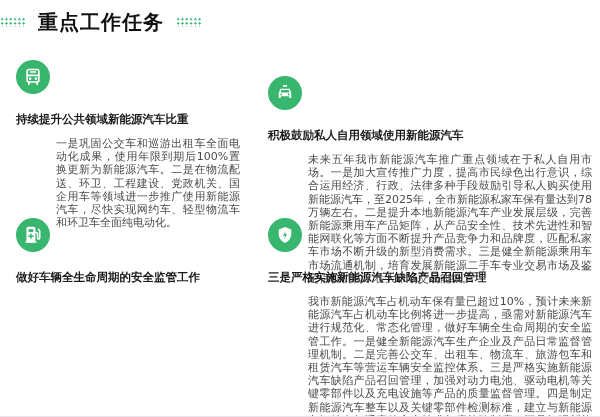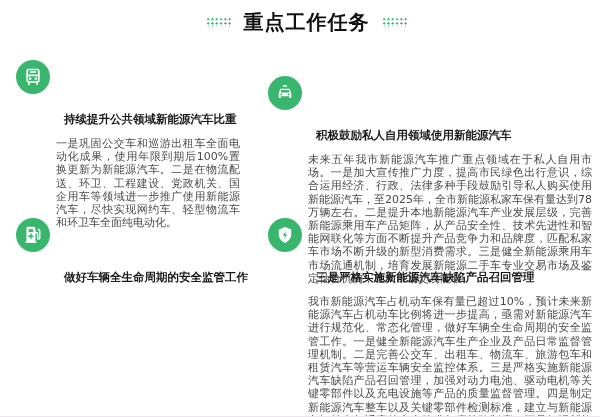--- a/index.html
+++ b/index.html
@@ -5,42 +5,41 @@
   * { margin: 0; padding: 0; box-sizing: border-box; }
   html, body {
     width: 600px; height: 417px; overflow: hidden;
     background: #ffffff;
     font-family: "DejaVu Sans", "Liberation Sans", sans-serif;
     color: #333;
   }
   .page { position: relative; width: 600px; height: 417px; }
   .header {
     position: absolute; top: 8px; left: 0; width: 600px; height: 28px;
-    display: flex; align-items: center; justify-content: center; gap: 12px; padding-left: 13px;
+    display: flex; align-items: center; justify-content: flex-start; gap: 12px;
   }
   .dots {
     width: 26px; height: 10px;
     background-image: radial-gradient(circle, #2fb36b 0.9px, transparent 1.1px);
     background-size: 4.3px 4.3px;
   }
   .title {
     font-size: 20px; font-weight: bold; color: #111; letter-spacing: 1px;
   }
   .card { position: absolute; }
   .icon-circle {
     width: 34px; height: 34px; border-radius: 50%;
     background: #38b66d;
     display: flex; align-items: center; justify-content: center;
   }
   .icon-circle svg { width: 20px; height: 20px; }
   .card-title {
     margin-top: 18px;
     font-size: 11.5px; font-weight: bold; color: #1a1a1a;
     white-space: nowrap;
-    margin-left: 48px;
   }
   .card-body {
     margin-top: 10px;
     font-size: 11px; line-height: 13.2px; color: #4a4a4a;
     text-align: justify;
     margin-left: 40px;
   }
   .c1 { left: 16px; top: 60px; width: 224px; }
   .c2 { left: 268px; top: 76px; width: 324px; }
   .c3 { left: 16px; top: 218px; width: 224px; }

